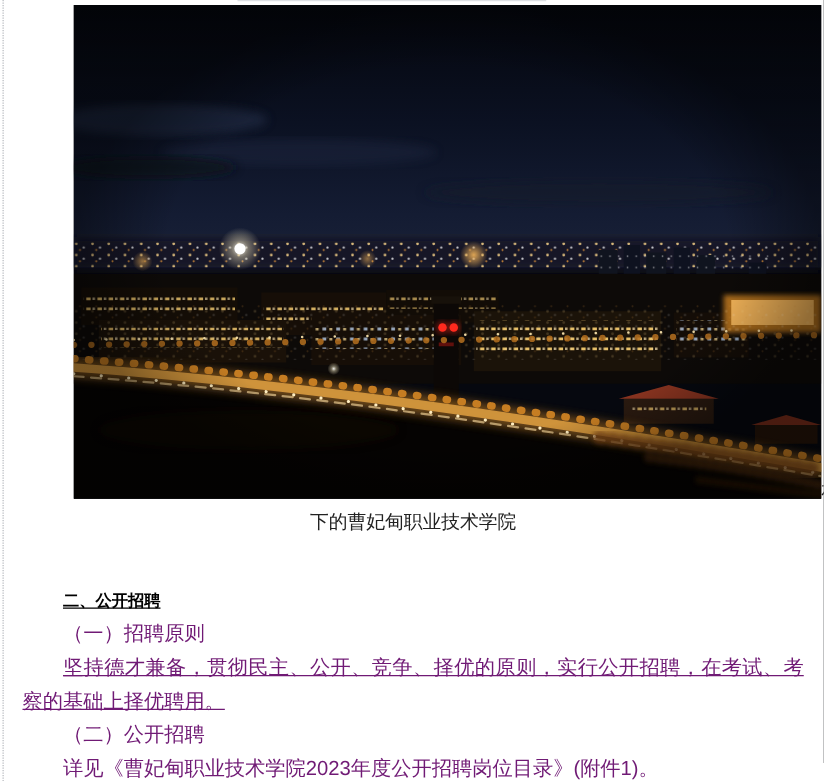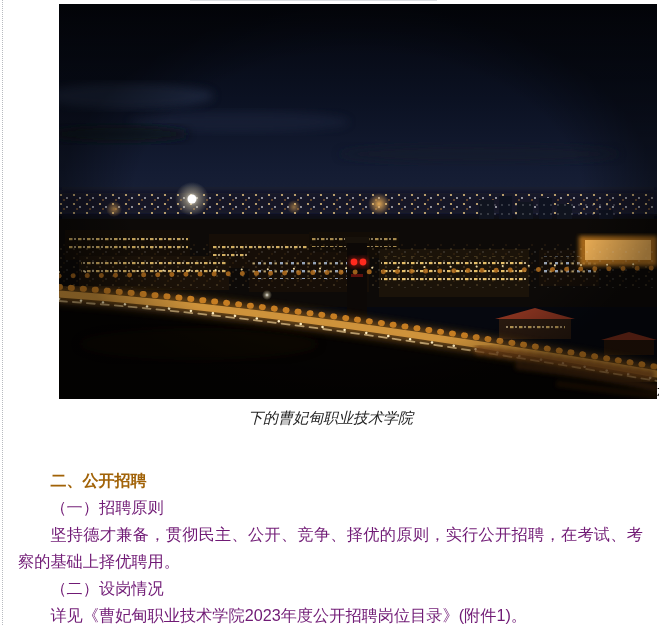--- a/index.html
+++ b/index.html
@@ -24,31 +24,31 @@
     position: relative;
     padding: 4px 16px 0 18px;
   }
   .photo-line { white-space: nowrap; line-height: normal; font-size: 15px; margin-left: 41px; }
   .photo-frame {
     display: inline-block; vertical-align: baseline;
     width: 598px; height: 395px; background: #06080f;
   }
   .caption-inline { font-size: 15px; color: #222; }
   .caption-line2 {
-    text-align: center; font-size: 15px; line-height: 27px; color: #222; font-style: italic;
+    text-align: center; font-size: 15px; line-height: 27px; color: #222;
   }
   .article { margin-top: 36px; }
   .article p {
     font-size: 16.2px; line-height: 27px;
     text-indent: 2rem; color: #701a75;
   }
-  .article p.just { text-align: justify; }
+  .article p.just { text-align: justify; text-decoration: underline; }
   .article .heading {
-    font-size: 16px; font-weight: bold; color: #a16207;
-    line-height: 27px; text-indent: 2rem;
+    font-size: 13px; font-weight: bold; color: #000000;
+    line-height: 27px; text-indent: 2rem; text-decoration: underline;
   }
 </style>
 </head>
 <body>
 
 <div class="left-dotted-border"></div>
 <div class="top-divider"></div>
 
 <div class="content">
 
@@ -194,17 +194,17 @@
         <rect x="0" y="0" width="598" height="395" fill="url(#vig)"></rect>
       </svg>
     </span><span class="caption-inline">夜色</span>
   </div>
   <div class="caption-line2">下的曹妃甸职业技术学院</div>
 
   <div class="article">
     <p class="heading">二、公开招聘</p>
     <p>（一）招聘原则</p>
     <p class="just">坚持德才兼备，贯彻民主、公开、竞争、择优的原则，实行公开招聘，在考试、考察的基础上择优聘用。</p>
-    <p>（二）设岗情况</p>
+    <p>（二）公开招聘</p>
     <p>详见《曹妃甸职业技术学院2023年度公开招聘岗位目录》(附件1)。</p>
   </div>
 
 </div>
 
 </body></html>

